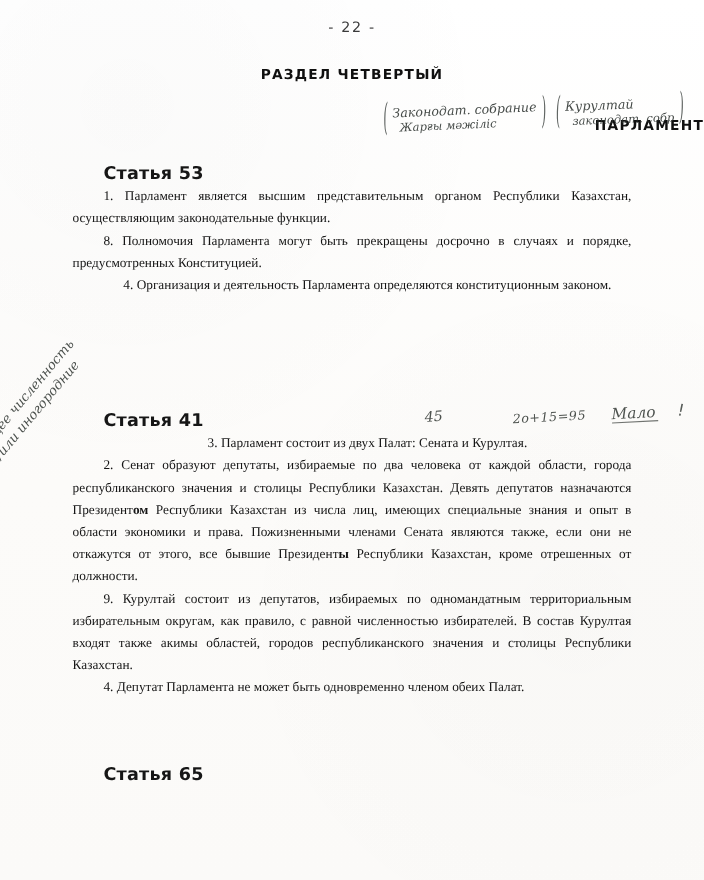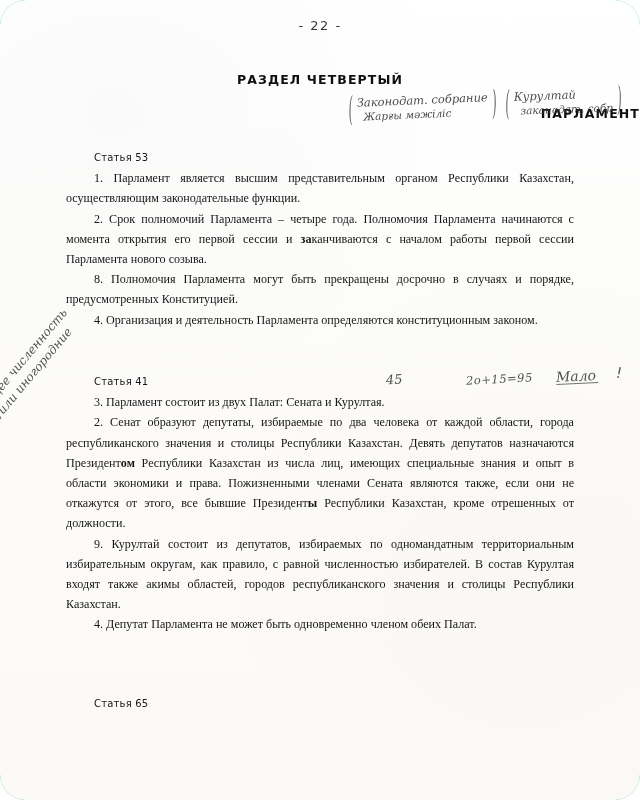--- a/index.html
+++ b/index.html
@@ -8,21 +8,20 @@
     background: #ffffff;
   }
   .page {
     position: relative;
     width: 640px;
     height: 800px;
     background: #22c55e;
     overflow: hidden;
     font-family: "DejaVu Sans", sans-serif;
     color: #151515;
-    border-radius: 26px;
   }
   
   .paper-grain {
     position: absolute;
     inset: 0;
     background:
       radial-gradient(circle at 18% 12%, rgba(0,0,0,0.015), rgba(0,0,0,0) 40%),
       radial-gradient(circle at 82% 70%, rgba(0,0,0,0.012), rgba(0,0,0,0) 45%),
       linear-gradient(180deg, #ffffff 0%, #fcfbf9 55%, #fbfaf8 100%);
     pointer-events: none;
@@ -35,21 +34,21 @@
     width: 640px;
     text-align: center;
     font-size: 13px;
     letter-spacing: 1.5px;
     color: #3a3a3a;
     font-family: "DejaVu Sans", sans-serif;
   }
 
   .section-heading {
     position: absolute;
-    top: 72px;
+    top: 60px;
     left: 0;
     width: 640px;
     text-align: center;
     font-size: 12.5px;
     font-weight: bold;
     letter-spacing: 1.1px;
     color: #101010;
   }
 
   .parliament-row {
@@ -115,33 +114,33 @@
     position: absolute;
     left: 66px;
     width: 508px;
     font-size: 12.1px;
     line-height: 20.2px;
     color: #161616;
     text-align: justify;
     font-family: "DejaVu Sans", sans-serif;
   }
   .art-title {
-    font-weight: normal;
-    font-size: 10px;
+    font-weight: bold;
+    font-size: 16px;
     display: block;
     margin-left: 28px;
     letter-spacing: 0.2px;
   }
   .para {
     display: block;
     text-indent: 28px;
     text-align: justify;
     font-family: Liberation Serif, serif;
   }
-  .para.last { text-align: left; }
+  .para.last { text-align: center; }
   .b { font-weight: bold; }
 
   .blk-53 { top: 148px; }
   .blk-54 { top: 372px; }
   .blk-55 { top: 694px; }
 
   
   .hw-right {
     position: absolute;
     top: 370px;
@@ -218,21 +217,20 @@
   <div class="hand hw-top-2">
     <span class="paren-wrap">
       <span class="hw-line-a">Курултай</span>
       <span class="hw-line-b">законодат. собр</span>
     </span>
   </div>
 
   <div class="body-text blk-53">
     <span class="art-title">Статья 53</span>
     <span class="para"><span>1. Парламент является высшим представительным органом Республики Казахстан, осуществляющим законодательные функции.</span></span>
-    <span class="para"><span>2. Срок полномочий Парламента – четыре года. Полномочия Парламента начинаются  с момента открытия его первой сессии и </span><span class="b">за</span><span>канчиваются с началом работы первой сессии Парламента нового созыва.</span></span>
     <span class="para"><span>8. Полномочия Парламента могут  быть прекращены досрочно в случаях и порядке, предусмотренных Конституцией.</span></span>
     <span class="para last"><span>4. Организация и деятельность Парламента определяются конституционным законом.</span></span>
   </div>
 
   <div class="body-text blk-54">
     <span class="art-title">Статья 41</span>
     <span class="para last"><span>3. Парламент состоит из двух Палат: Сената и Курултая.</span></span>
     <span class="para"><span>2. Сенат образуют депутаты, избираемые по два человека от каждой области, города республиканского значения и столицы Республики Казахстан. Девять депутатов назначаются Президент</span><span class="b">ом</span><span> Республики Казахстан из числа лиц, имеющих специальные знания и опыт в области экономики и права. Пожизненными членами Сената являются также,  если они не откажутся от этого,  все бывшие Президент</span><span class="b">ы</span><span> Республики Казахстан, кроме отрешенных от должности.</span></span>
     <span class="para"><span>9. Курултай состоит из депутатов,  избираемых по одномандатным территориальным избирательным округам,  как правило, с равной численностью избирателей. В состав Курултая входят также акимы областей, городов  республиканского значения и столицы Республики Казахстан.</span></span>
     <span class="para"><span>4. Депутат Парламента не может быть одновременно членом обеих Палат.</span></span>

